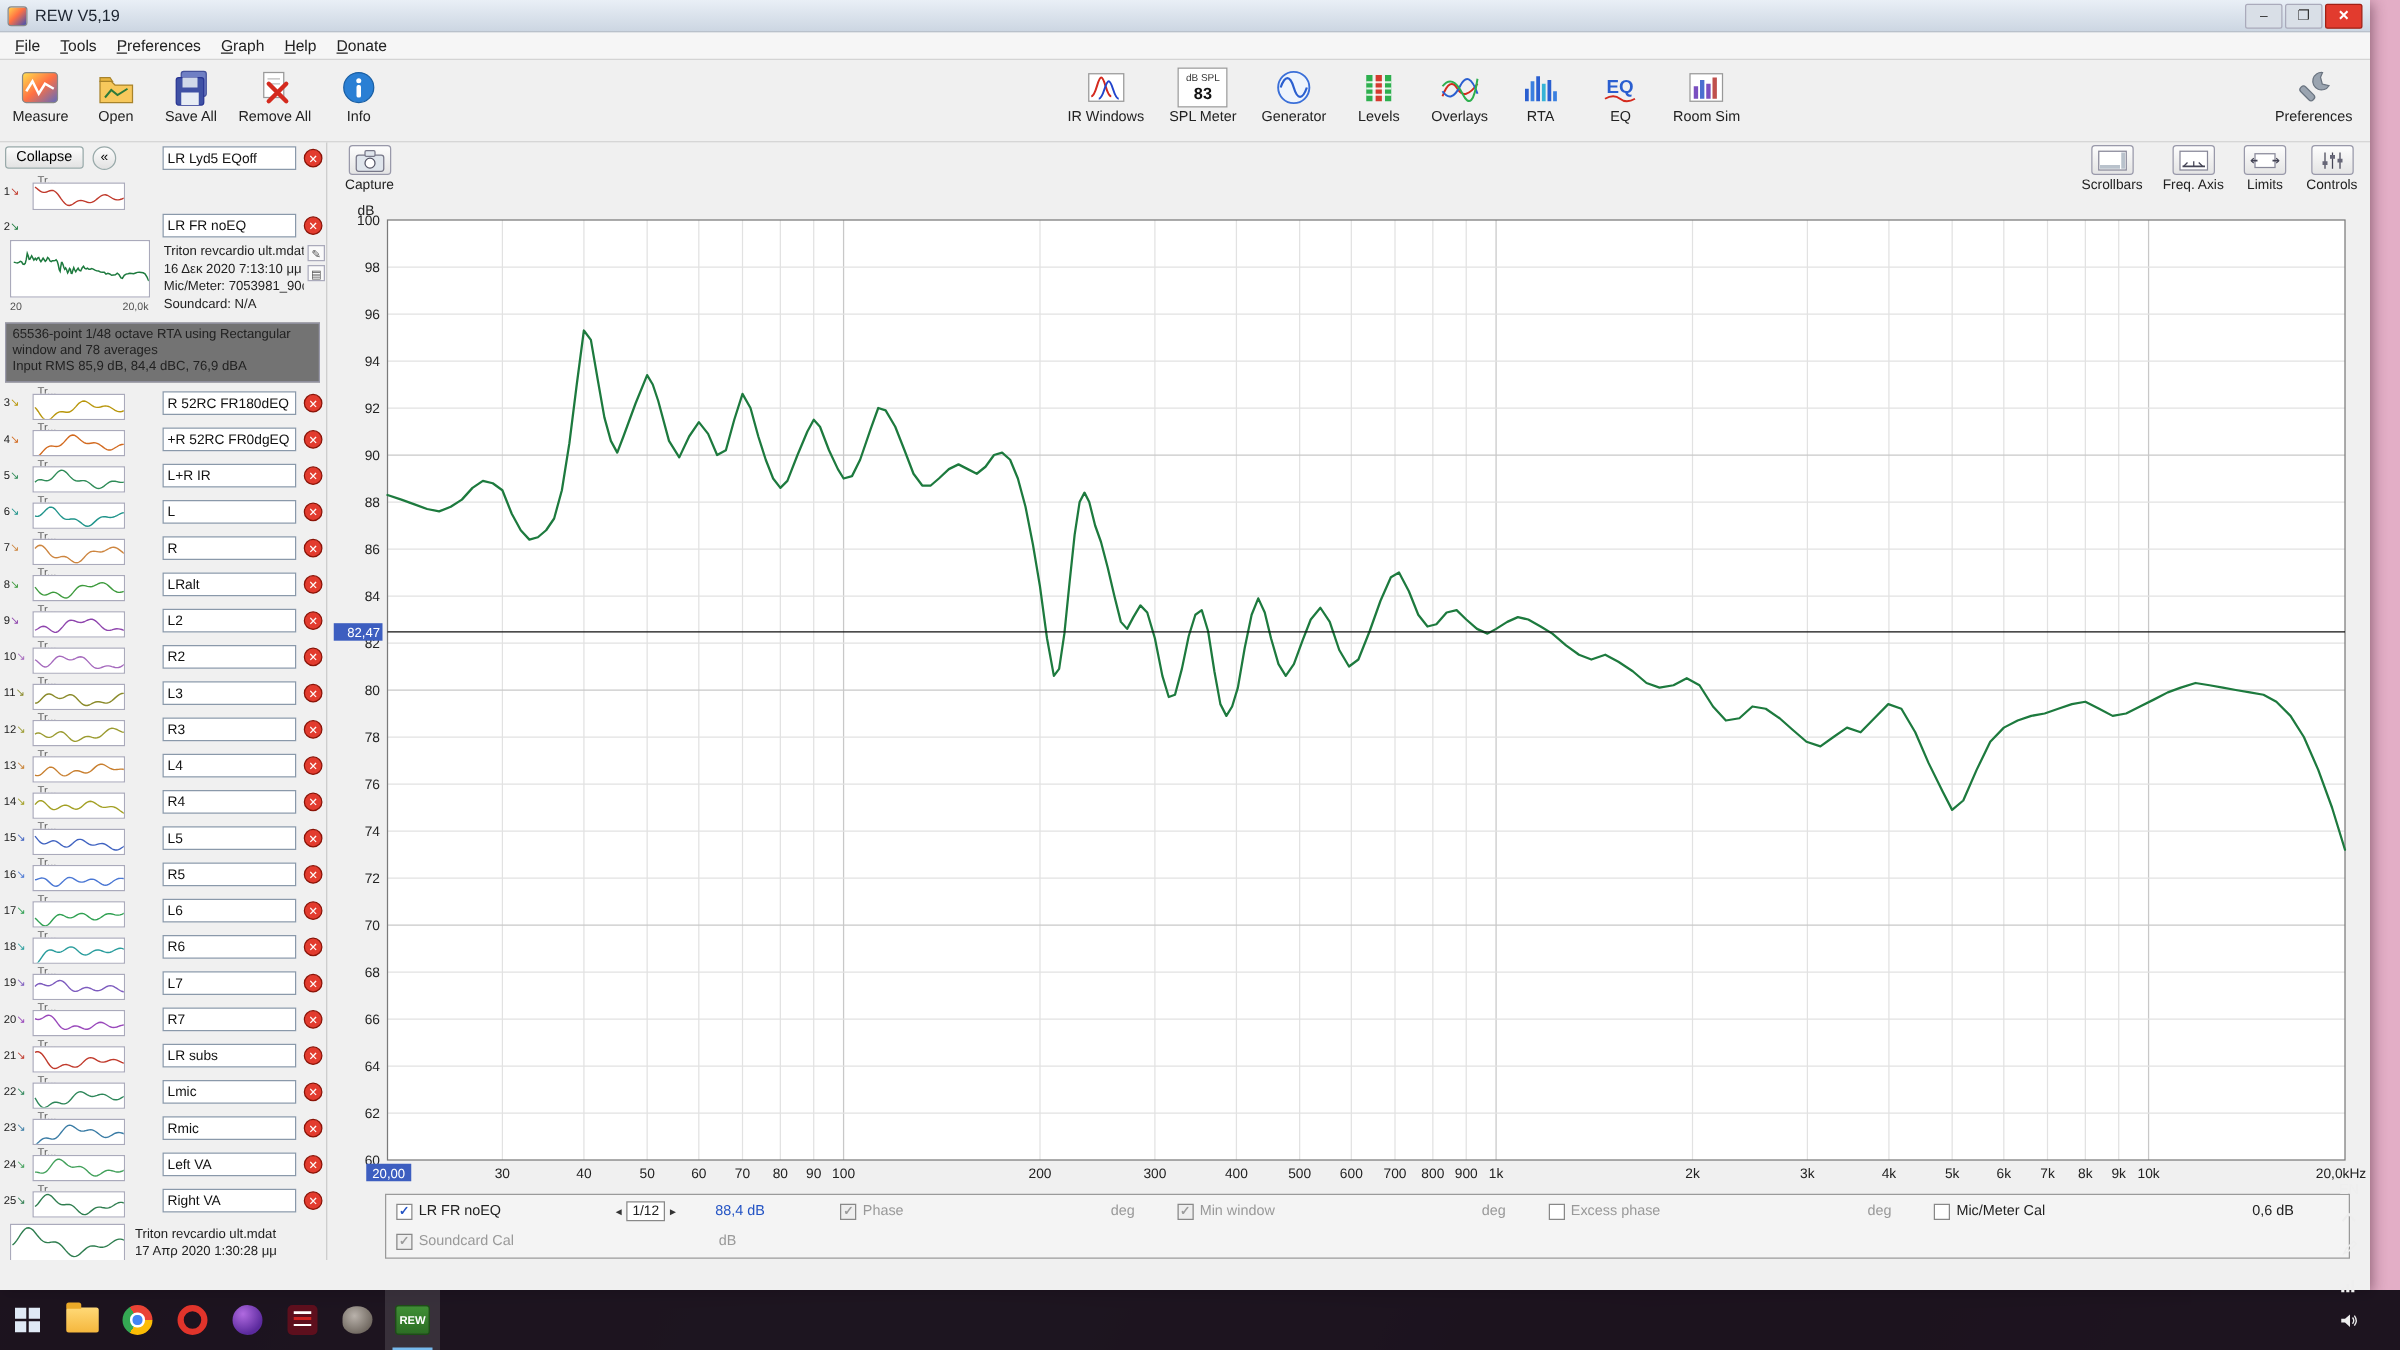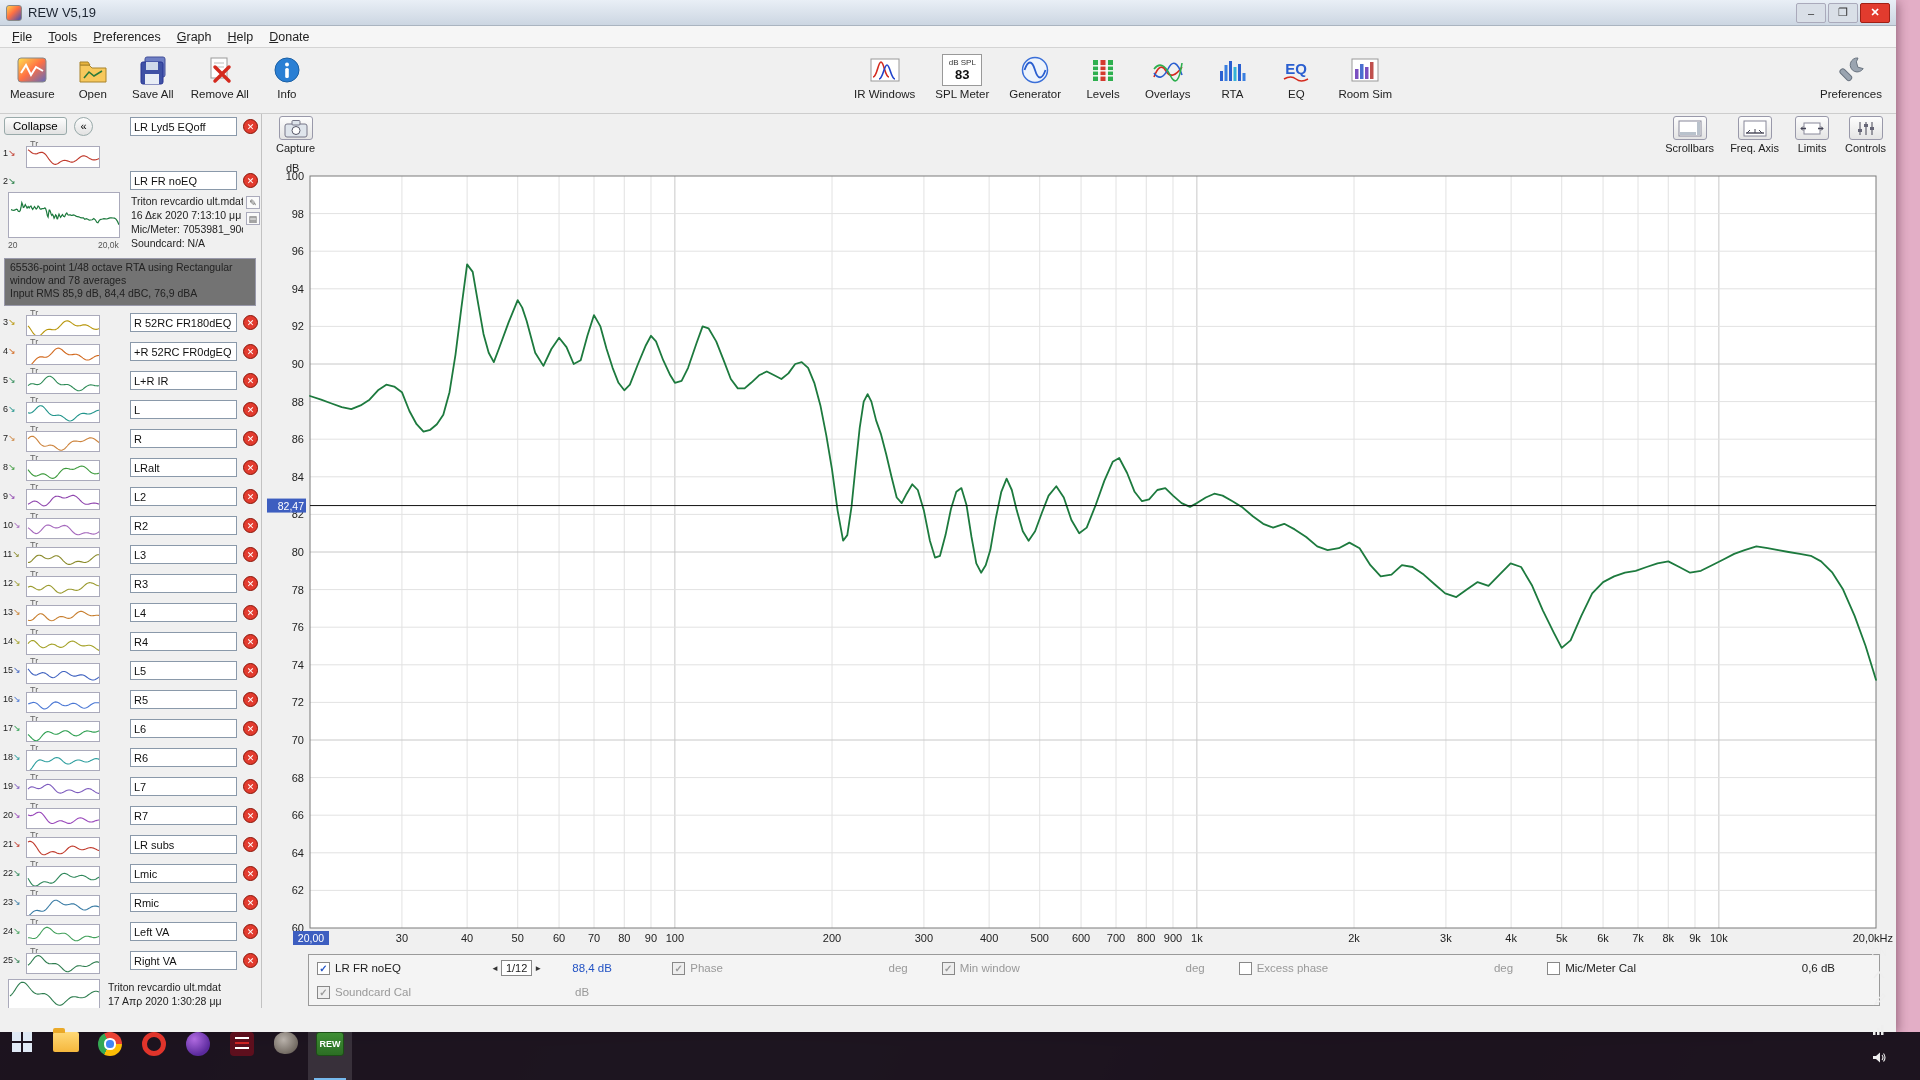--- a/index.html
+++ b/index.html
@@ -114,21 +114,21 @@
   
   .statusbar { height:24px; background:#f0f0f0; border-top:1px solid #cfcfcf; display:flex;
     align-items:center; padding:0 2px; gap:2px; flex:0 0 auto; }
   .status-cell { font-size:11.5px; color:#222; height:18px; line-height:16px; padding:0 6px;
     border:1px solid; border-color:#a8a8a8 #fff #fff #a8a8a8; }
   .status-fill { flex:1; height:18px; border:1px solid; border-color:#a8a8a8 #fff #fff #a8a8a8; }
 
   
   .taskbar { position:absolute; left:0; bottom:0; width:1920px; height:48px;
     background:rgba(18,12,22,0.95); display:flex; align-items:center; }
-  .tk-icon { width:44px; height:48px; display:flex; justify-content:center; position:relative; }
+  .tk-icon { width:44px; height:48px; display:flex; align-items:center; justify-content:center; position:relative; }
   .tk-icon.active { background:rgba(255,255,255,0.12); }
   .tk-icon.active::after { content:''; position:absolute; left:6px; right:6px; bottom:0; height:2px; background:#76b9ed; }
   .ico-folder { width:26px; height:20px; position:relative; background:linear-gradient(#ffd977,#f5b73d);
     border-radius:2px; }
   .ico-folder::before { content:''; position:absolute; top:-4px; left:0; width:12px; height:5px;
     background:#eaa928; border-radius:2px 2px 0 0; }
   .ico-chrome { width:24px; height:24px; border-radius:50%;
     background:conic-gradient(from -30deg,#ea4335 0 120deg,#fbbc05 0 240deg,#34a853 0 360deg); position:relative; }
   .ico-chrome::after { content:''; position:absolute; inset:27%; background:#4285f4; border:2.5px solid #fff; border-radius:50%; }
   .ico-opera { width:24px; height:24px; border-radius:50%; border:5px solid #e0342b; }

